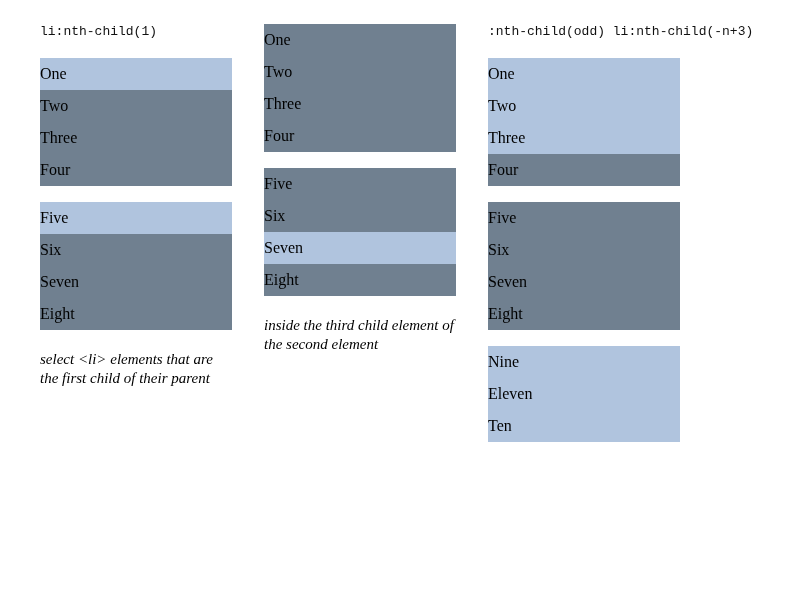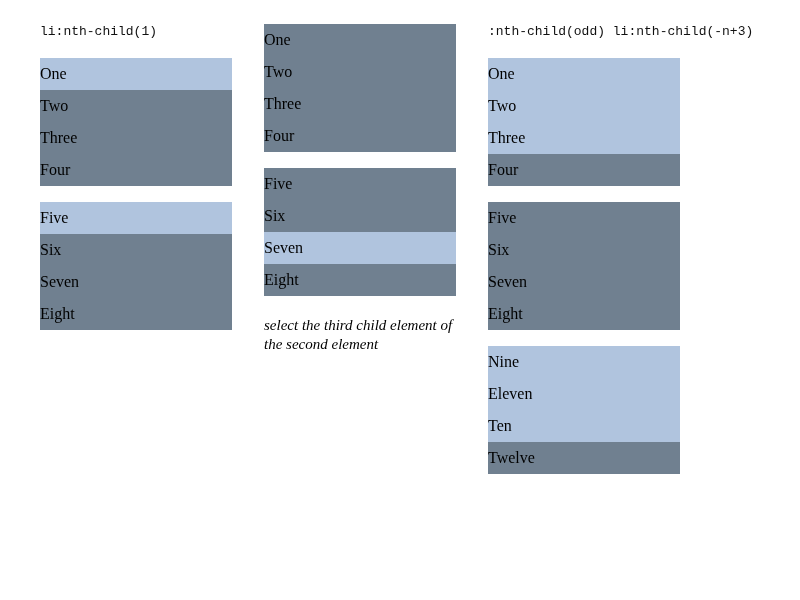--- a/index.html
+++ b/index.html
@@ -97,38 +97,39 @@
           <li style="background-color: rgb(112, 128, 144);">Three</li>
           <li style="background-color: rgb(112, 128, 144);">Four</li>
         </ul>
         <ul class="nth-list" style="background-color: rgb(112, 128, 144);">
           <li class="hl" style="background-color: rgb(176, 196, 222);">Five</li>
           <li style="background-color: rgb(112, 128, 144);">Six</li>
           <li style="background-color: rgb(112, 128, 144);">Seven</li>
           <li style="background-color: rgb(112, 128, 144);">Eight</li>
         </ul>
       </div>
+      <div class="caption">select &lt;li&gt; elements that are the first child of their parent</div>
     </div>
 
     <div class="column">
       <div class="lists-wrap">
         <ul class="nth-list" style="background-color: rgb(112, 128, 144);">
           <li style="background-color: rgb(112, 128, 144);">One</li>
           <li style="background-color: rgb(112, 128, 144);">Two</li>
           <li style="background-color: rgb(112, 128, 144);">Three</li>
           <li style="background-color: rgb(112, 128, 144);">Four</li>
         </ul>
         <ul class="nth-list" style="background-color: rgb(112, 128, 144);">
           <li style="background-color: rgb(112, 128, 144);">Five</li>
           <li style="background-color: rgb(112, 128, 144);">Six</li>
           <li class="hl" style="background-color: rgb(176, 196, 222);">Seven</li>
           <li style="background-color: rgb(112, 128, 144);">Eight</li>
         </ul>
       </div>
-      <div class="caption">select the third child element of the second element</div>
+      <div class="caption">inside the third child element of the second element</div>
     </div>
 
     <div class="column">
       <div class="col-header">:nth-child(odd) li:nth-child(-n+3)</div>
       <div class="lists-wrap">
         <ul class="nth-list" style="background-color: rgb(112, 128, 144);">
           <li class="hl" style="background-color: rgb(176, 196, 222);">One</li>
           <li class="hl" style="background-color: rgb(176, 196, 222);">Two</li>
           <li class="hl" style="background-color: rgb(176, 196, 222);">Three</li>
           <li style="background-color: rgb(112, 128, 144);">Four</li>
@@ -136,19 +137,18 @@
         <ul class="nth-list" style="background-color: rgb(112, 128, 144);">
           <li style="background-color: rgb(112, 128, 144);">Five</li>
           <li style="background-color: rgb(112, 128, 144);">Six</li>
           <li style="background-color: rgb(112, 128, 144);">Seven</li>
           <li style="background-color: rgb(112, 128, 144);">Eight</li>
         </ul>
         <ul class="nth-list" style="background-color: #fef9c3;">
           <li class="hl" style="background-color: rgb(176, 196, 222);">Nine</li>
           <li class="hl" style="background-color: rgb(176, 196, 222);">Eleven</li>
           <li class="hl" style="background-color: rgb(176, 196, 222);">Ten</li>
-          <li style="background-color: rgb(112, 128, 144);">Twelve</li>
         </ul>
       </div>
     </div>
 
   </div>
 </div>
 
 </body></html>

